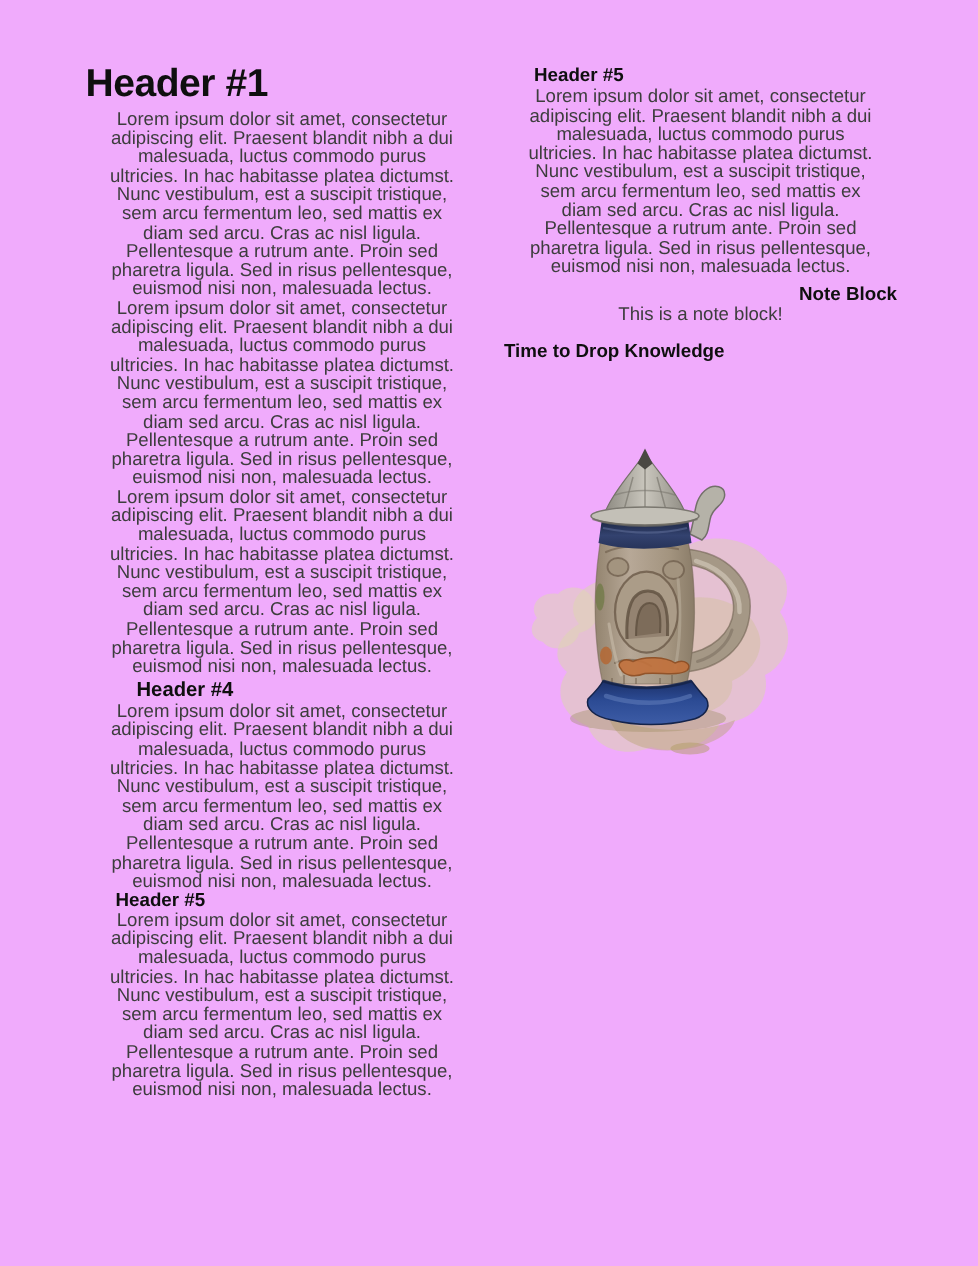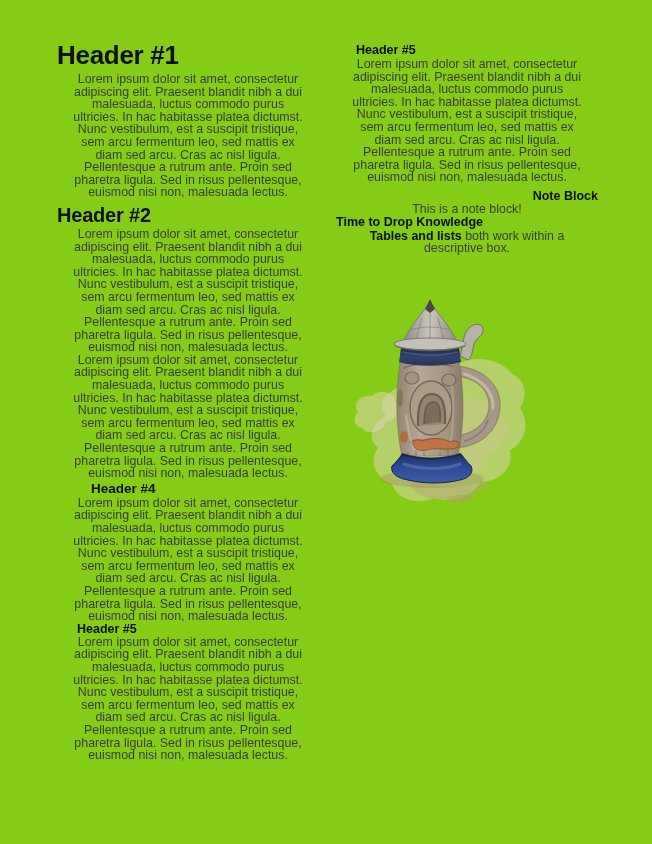--- a/index.html
+++ b/index.html
@@ -7,21 +7,21 @@
     padding: 0;
     background: #ffffff;
     width: 652px;
     height: 844px;
     font-family: "Liberation Sans", sans-serif;
   }
   .page {
     position: relative;
     width: 652px;
     height: 844px;
-    background: #84cc16;
+    background: #f0abfc;
     overflow: hidden;
   }
   .col { position: absolute; top: 42px; }
   .col-left  { left: 57px;  width: 262px; }
   .col-right { left: 336px; width: 262px; }
 
   .h1, .h2, .h3, .h4, .h5, .minihead {
     color: #0f0f0f;
     font-weight: bold;
     margin: 0;
@@ -36,21 +36,21 @@
   .body {
     font-size: 12.4px;
     line-height: 12.6px;
     color: #3d3d3d;
     margin: 0;
     white-space: pre;
     text-align: center;
   }
   .minihead { font-size: 12.5px; line-height: 13px; }
   .note-title { margin-top: 6px; text-align: right; }
-  .know-title { margin-top: 0; }
+  .know-title { margin-top: 12px; }
   .tables-note { margin-top: 1px; }
   .tables-note b { color: #0f0f0f; font-weight: bold; }
 
   .figure {
     position: absolute;
     left: 352px;
     top: 296px;
     width: 180px;
     height: 220px;
   }
@@ -66,21 +66,20 @@
 adipiscing elit. Praesent blandit nibh a dui
 malesuada, luctus commodo purus
 ultricies. In hac habitasse platea dictumst.
 Nunc vestibulum, est a suscipit tristique,
 sem arcu fermentum leo, sed mattis ex
 diam sed arcu. Cras ac nisl ligula.
 Pellentesque a rutrum ante. Proin sed
 pharetra ligula. Sed in risus pellentesque,
 euismod nisi non, malesuada lectus.</p>
 
-    <h2 class="h2">Header #2</h2>
     <p class="body">Lorem ipsum dolor sit amet, consectetur
 adipiscing elit. Praesent blandit nibh a dui
 malesuada, luctus commodo purus
 ultricies. In hac habitasse platea dictumst.
 Nunc vestibulum, est a suscipit tristique,
 sem arcu fermentum leo, sed mattis ex
 diam sed arcu. Cras ac nisl ligula.
 Pellentesque a rutrum ante. Proin sed
 pharetra ligula. Sed in risus pellentesque,
 euismod nisi non, malesuada lectus.</p>
@@ -132,22 +131,20 @@
 diam sed arcu. Cras ac nisl ligula.
 Pellentesque a rutrum ante. Proin sed
 pharetra ligula. Sed in risus pellentesque,
 euismod nisi non, malesuada lectus.</p>
 
     <div class="minihead note-title">Note Block</div>
     <p class="body">This is a note block!</p>
 
     <div class="minihead know-title">Time to Drop Knowledge</div>
 
-    <p class="body tables-note"><b>Tables and lists</b><span> both work within a
-descriptive box.</span></p>
   </div>
 
   <div class="figure">
     <svg width="180" height="220" viewBox="0 0 180 220" xmlns="http://www.w3.org/2000/svg">
       <defs>
         <linearGradient id="bodyGrad" x1="0" y1="0" x2="1" y2="0">
           <stop offset="0" stop-color="#93846f"></stop>
           <stop offset="0.35" stop-color="#b7a897"></stop>
           <stop offset="0.75" stop-color="#a3947f"></stop>
           <stop offset="1" stop-color="#8a7c68"></stop>

